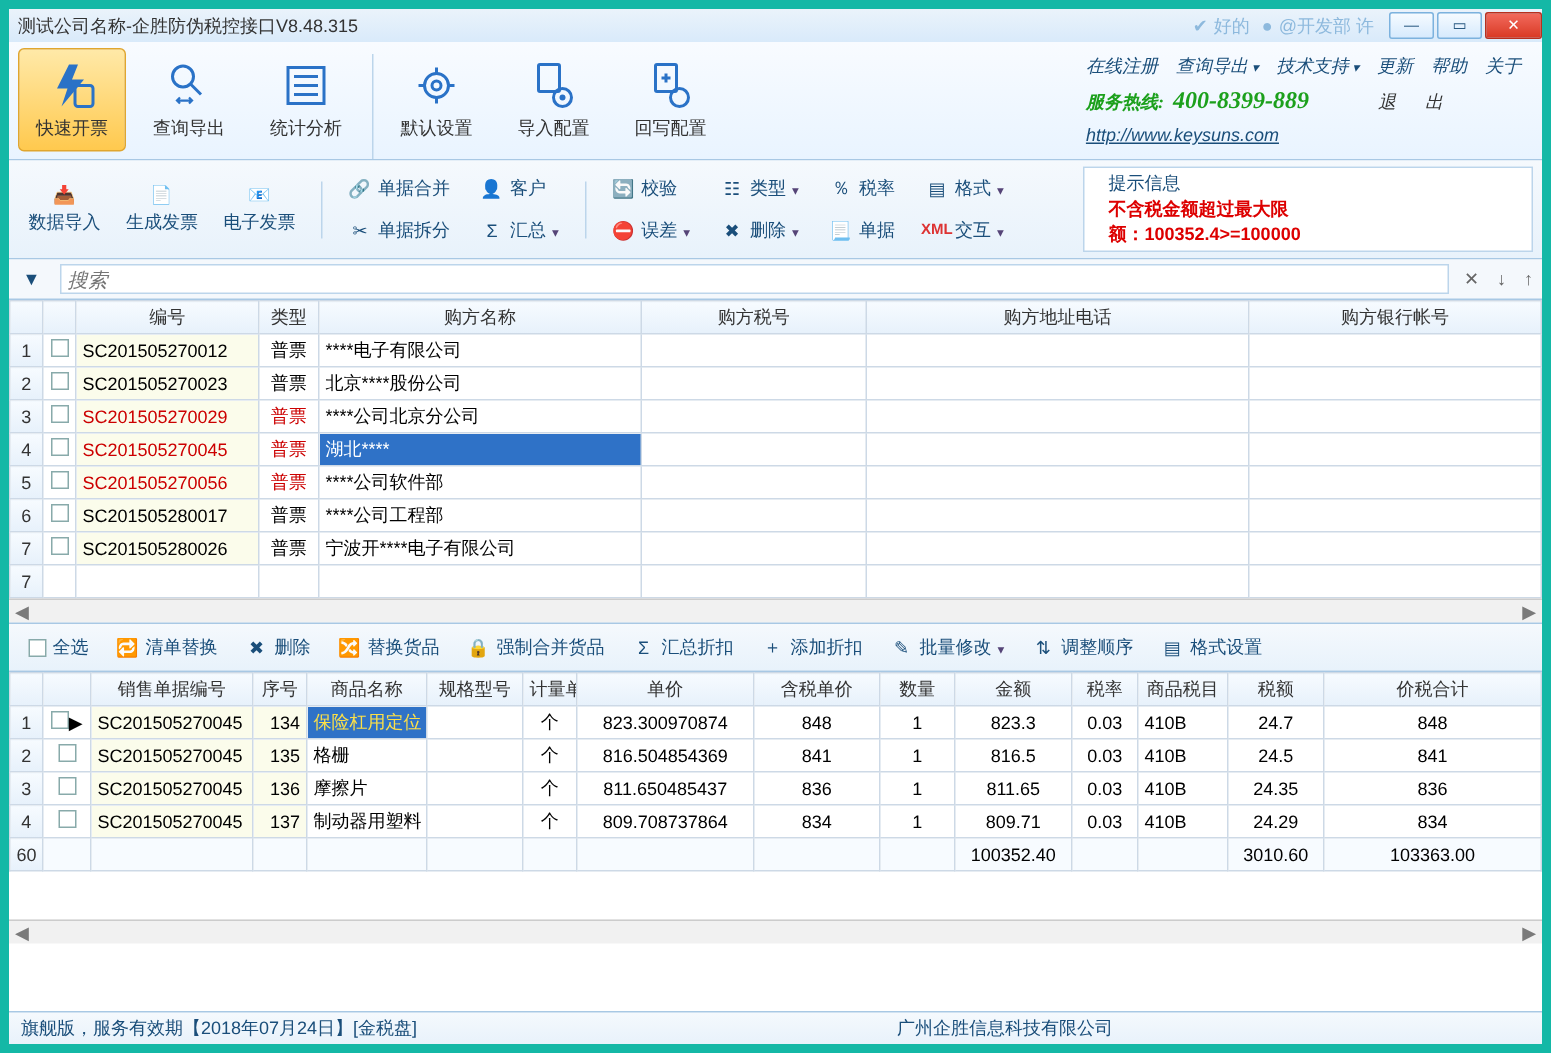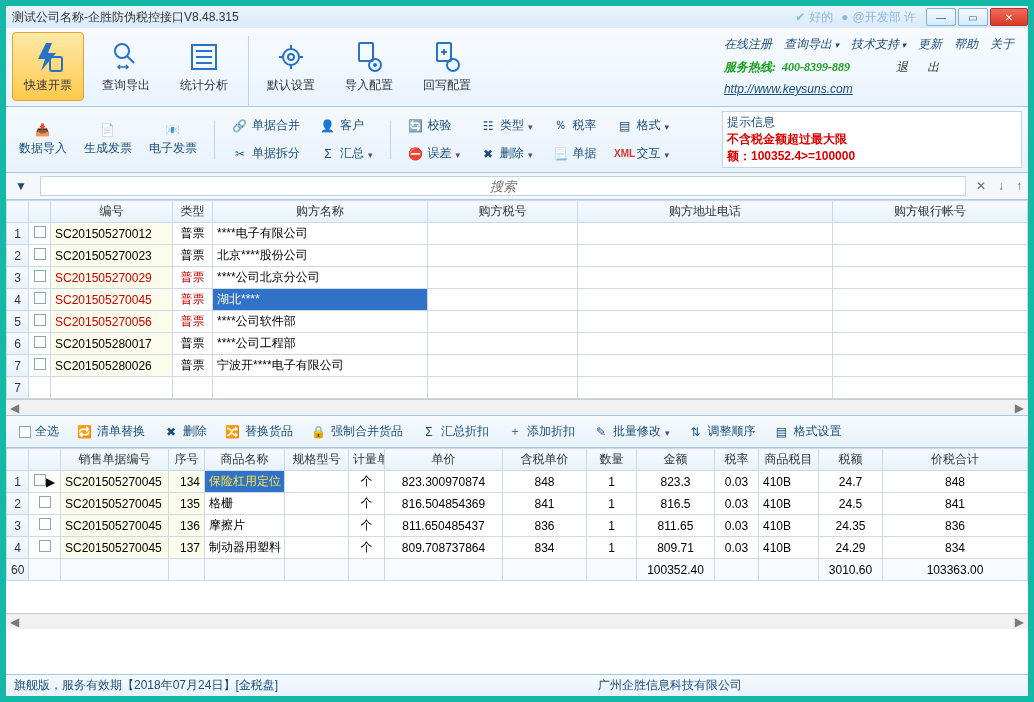--- a/index.html
+++ b/index.html
@@ -24,25 +24,25 @@
 .ribbon .right-links .row2 .tel { color:#1ca01c; font-family: "KaiTi", serif; }
 .ribbon .right-links .row2 .exit { margin-left: 40px; color:#333; font-weight:normal; letter-spacing:8px; }
 .ribbon .right-links .row3 a { color:#1a4e7a; text-decoration: underline; }
 .toolbar2 { background: linear-gradient(#f5f9fd,#e8f2fb); border-bottom:1px solid #a8c8e4; display:flex; align-items:center; padding:4px 6px; gap:6px; }
 .toolbar2 .group { display:flex; flex-direction:column; gap:3px; }
 .toolbar2 .group.h { flex-direction: row; align-items:center; }
 .tbtn { display:flex; align-items:center; gap:4px; padding:3px 6px; color:#1a4e7a; border:1px solid transparent; border-radius:2px; white-space:nowrap; }
 .tbtn .ic { width:16px; height:16px; display:inline-flex; align-items:center; justify-content:center; }
 .tbtn .car::after { content:"▾"; font-size:9px; color:#547; }
 .vsep { width:1px; height:38px; background:#bcd5eb; margin:0 4px; }
-.alert-box { margin-left:auto; width:300px; border:1px solid #bcd5eb; background:#fff; padding:2px 4px; font-size:12px; }
+.alert-box { margin-left:auto; width:300px; border:1px solid #bcd5eb; background:#fff; padding:2px 16px; font-size:12px; }
 .alert-box .hdr { color:#1a4e7a; }
 .alert-box .msg { color:#d00; font-weight:bold; }
 .search-row { border-bottom:1px solid #a8c8e4; display:flex; align-items:center; background:#f4f8fc; }
-.search-row input { flex:1; border:1px solid #bcd5eb; background:#fff; height:20px; padding:0 4px; margin:3px 4px; color:#999; font-style:italic;text-align:center; }
+.search-row input { flex:1; border:1px solid #bcd5eb; background:#fff; height:20px; padding:0 4px; margin:3px 4px; color:#999; font-style:italic; }
 .search-row .nav { padding:0 6px; color:#666; }
 .grid-wrap { flex: 0 0 auto; }
 table.grid { border-collapse: collapse; width: 100%; table-layout: fixed; }
 table.grid th, table.grid td { border:1px solid #cdd9e6; height:22px; padding:0 4px; font-size:12px; overflow:hidden; white-space:nowrap; text-overflow:clip; }
 table.grid th { background: linear-gradient(#f7fbff,#e7f1fb); color:#333; text-align:center; font-weight:normal; }
 table.grid td.rownum { background: linear-gradient(#f7fbff,#e7f1fb); text-align:center; color:#333; }
 table.grid td.chk { text-align:center; }
 table.grid td.idcell { background:#fbfceb; }
 table.grid tr.red td.idcell, table.grid tr.red td.type { color:#c00; }
 table.grid tr.sel td.name { background:#2f72c7; color:#fff; }
@@ -147,21 +147,21 @@
       <div class="row1">
         <span>在线注册</span>
         <span class="car">查询导出</span>
         <span class="car">技术支持</span>
         <span>更新</span>
         <span>帮助</span>
         <span>关于</span>
       </div>
       <div class="row2">
         <span class="tel">服务热线:</span>
-        <span class="tel" style="font-size:12px">400-8399-889</span>
+        <span class="tel" style="font-size:16px">400-8399-889</span>
         <span class="exit">退 出</span>
       </div>
       <div class="row3"><a>http://www.keysuns.com</a></div>
     </div>
   </div>
 
   <div class="toolbar2">
     <div class="group h">
       <div class="tbtn" style="flex-direction:column;gap:2px">
           <span class="ic">📥</span>

